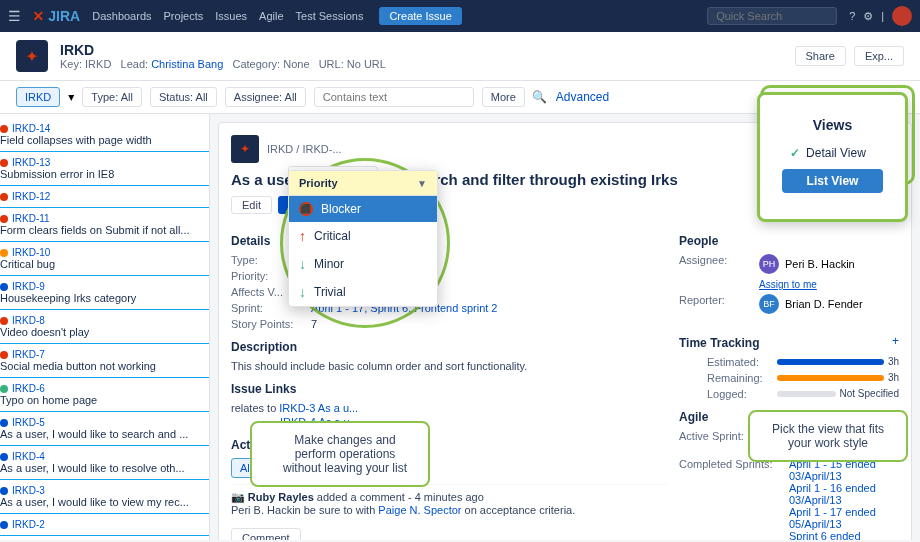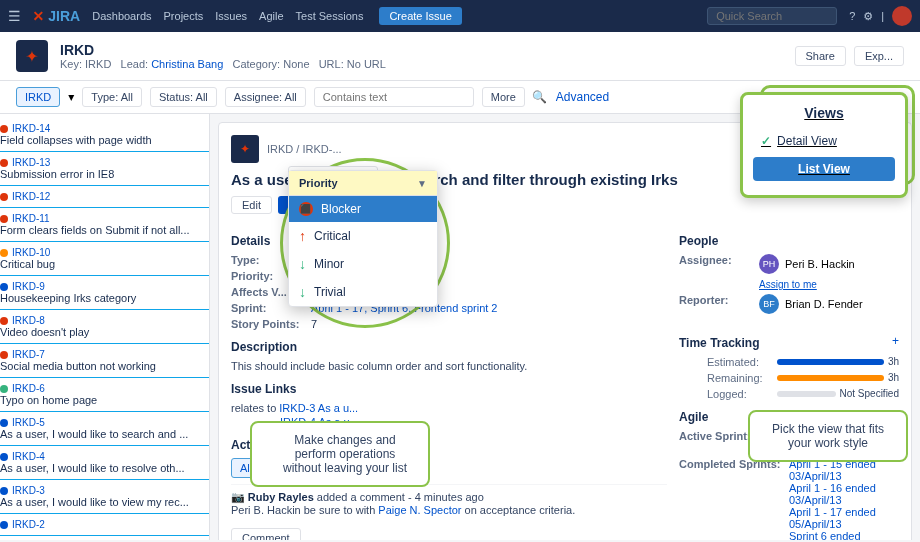--- a/index.html
+++ b/index.html
@@ -104,21 +104,21 @@
     .issue-title-main { font-size: 15px; font-weight: bold; color: #172b4d; margin-bottom: 8px; }
     .action-bar { display: flex; gap: 6px; margin-bottom: 10px; }
     .action-btn { background: white; border: 1px solid #dfe1e6; padding: 1px 10px; border-radius: 3px; font-size: 11px; cursor: pointer; color: #344563; }
     .status-btn { background: #0052cc; color: white; border: none; padding: 3px 10px; border-radius: 3px; font-size: 11px; cursor: pointer; }
 
     
     .detail-columns { display: flex; gap: 12px; }
     .detail-left { flex: 1; }
     .detail-right { width: 220px; }
     .detail-row { display: flex; margin-bottom: 4px; font-size: 11px; }
-    .detail-label { color: #5e6c84; width: 80px; flex-shrink: 0; font-weight: bold; }
+    .detail-label { color: #5e6c84; width: 80px; flex-shrink: 0; }
     .detail-value { color: #172b4d; }
     .link-blue { color: #0052cc; text-decoration: none; }
 
     .section-title { font-size: 12px; font-weight: bold; color: #172b4d; margin: 10px 0 6px; }
     .desc-text { font-size: 11px; color: #344563; }
     
     .issue-links-section { margin-top: 8px; }
     .link-item { font-size: 11px; color: #344563; margin-bottom: 2px; }
 
     
@@ -183,25 +183,24 @@
     .priority-trivial { color: #36b37e; font-size: 14px; }
 
     
     .views-panel {
       position: absolute;
       top: 92px;
       right: 12px;
       background: white;
       border-radius: 8px;
       border: 3px solid #8bc34a;
-      padding: 10px;
-      width: 168px;
+      padding: 22px;
+      width: 151px;
       z-index: 200;
       box-shadow: 0 4px 12px rgba(0,0,0,0.2);
-      text-decoration: underline;
     }
     .views-title { font-size: 14px; font-weight: bold; color: #172b4d; margin-bottom: 8px; text-align: center; }
     .view-option { display: flex; align-items: center; gap: 6px; padding: 5px 8px; border-radius: 4px; cursor: pointer; font-size: 12px; color: #172b4d; margin-bottom: 4px; }
     .view-option.active-view { background: #2d7dca; color: white; justify-content: center; font-weight: bold; }
     .view-check { color: #36b37e; font-weight: bold; }
 
     
     .callout-bubble {
       position: absolute;
       background: white;

